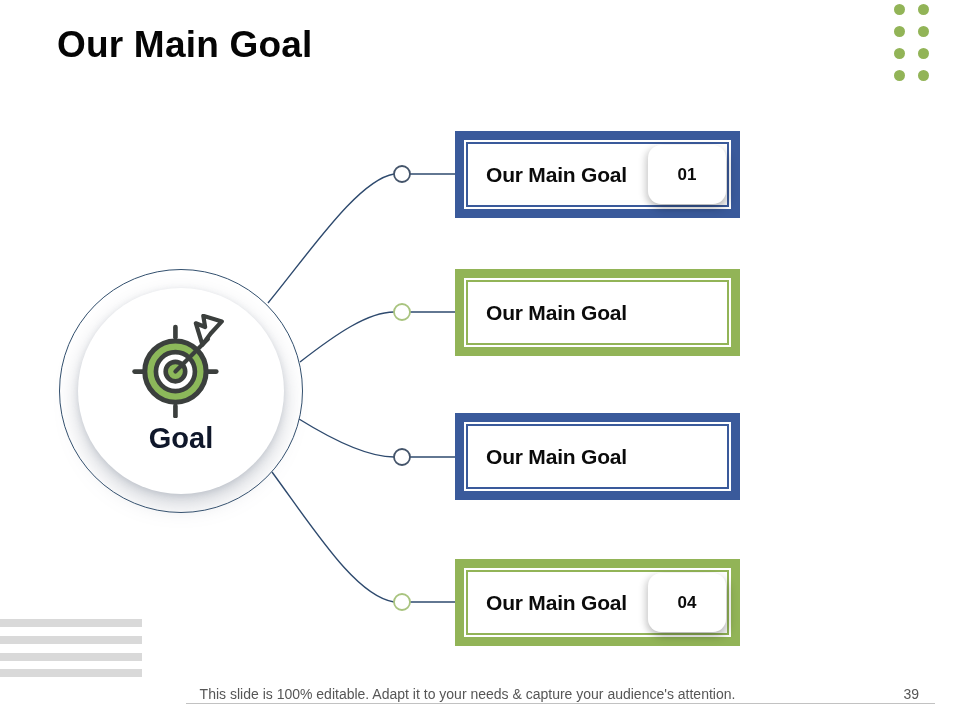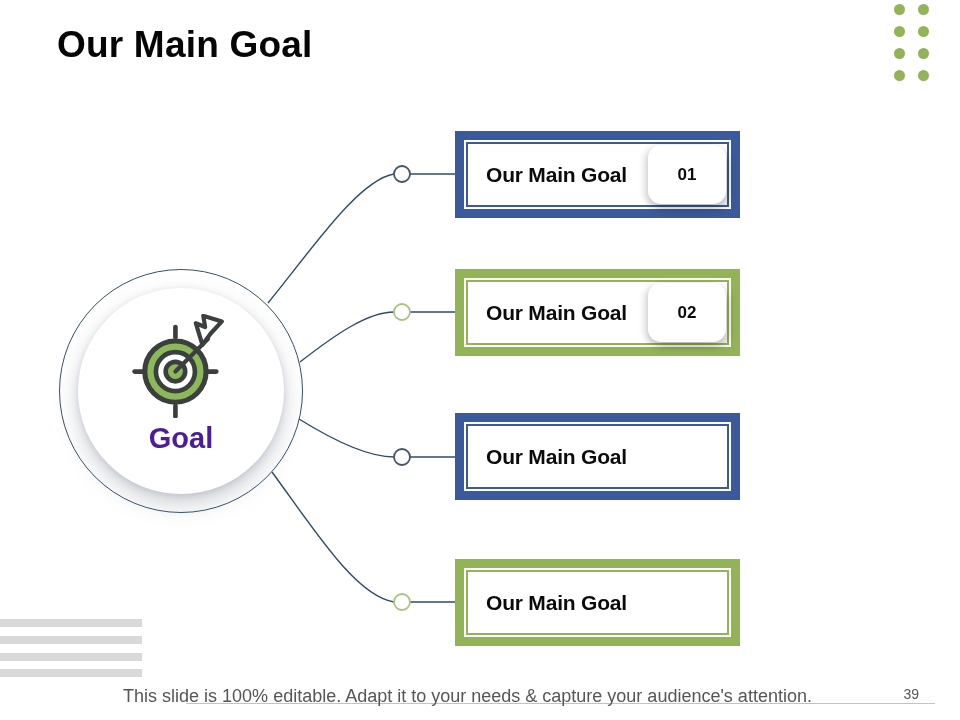--- a/index.html
+++ b/index.html
@@ -23,21 +23,21 @@
   .hub-outer{
     position:absolute;left:59px;top:269px;width:244px;height:244px;border-radius:50%;
     border:1px solid #33506E;background:#fff;z-index:2;box-sizing:border-box;
   }
   .hub-inner{
     position:absolute;left:78px;top:288px;width:206px;height:206px;border-radius:50%;
     background:#fff;z-index:2;display:flex;flex-direction:column;align-items:center;
     justify-content:center;box-shadow:0 10px 22px rgba(125,135,150,.38),0 2px 6px rgba(125,135,150,.25);
   }
   .hub-icon{width:104px;height:104px;margin-top:-14px;}
-  .hub-label{font-size:29px;font-weight:700;color:#4c1d95;margin-top:4px;}
+  .hub-label{font-size:29px;font-weight:700;color:#0f172a;margin-top:4px;}
   
   .connectors{position:absolute;left:0;top:0;z-index:1;pointer-events:none;}
   .connectors path,.connectors line{fill:none;stroke:var(--line,#2E4A6E);stroke-width:1.4;}
   .connectors circle{fill:#fff;stroke-width:1.8;}
   .node-navy{stroke:#44546A;}
   .node-green{stroke:var(--node_green,#A9C47F);}
   
   .goal-box{
     position:absolute;left:455px;width:285px;height:87px;padding:9px;
     box-sizing:border-box;z-index:3;
@@ -56,21 +56,21 @@
     position:absolute;top:5px;bottom:5px;right:5px;width:78px;background:#fff;
     border-radius:13px;display:flex;align-items:center;justify-content:center;
     box-shadow:-4px 2px 6px rgba(0,0,0,.12),3px 5px 9px rgba(0,0,0,.22);
   }
   .gb-num{font-weight:700;font-size:17px;color:#0b0b0b;}
   
   .bar{position:absolute;left:0;width:142px;height:8px;background:var(--bar_gray,#D9D9D9);z-index:0;}
   
   .footer-text{
     position:absolute;left:0;right:0;top:686px;text-align:center;
-    font-size:18px;color:var(--footer_text,#565656);z-index:2;
+    font-size:14px;color:var(--footer_text,#565656);z-index:2;
   }
   .page-number{
     position:absolute;right:16px;top:686px;font-size:14px;color:var(--footer_text,#565656);z-index:2;
   }
   .footer-divider{
     position:absolute;left:186px;top:703px;width:771px;height:1px;
     background:var(--divider,#C2C2C2);z-index:1;
   }
 </style>
 </head>
@@ -133,35 +133,35 @@
       <span class="gb-label">Our Main Goal</span>
       <div class="gb-card">
         <span class="gb-num">01</span>
       </div>
     </div>
   </div>
 
   <div class="goal-box green" style="top:269px">
     <div class="gb-inner">
       <span class="gb-label">Our Main Goal</span>
-      <div class="gb-card">
-        <span class="gb-num">02</span>
-      </div>
     </div>
   </div>
 
   <div class="goal-box navy" style="top:413px">
     <div class="gb-inner">
       <span class="gb-label">Our Main Goal</span>
     </div>
   </div>
 
   <div class="goal-box green" style="top:559px">
     <div class="gb-inner">
       <span class="gb-label">Our Main Goal</span>
+      <div class="gb-card">
+        <span class="gb-num">04</span>
+      </div>
     </div>
   </div>
 
   <div class="bar" style="top:619px"></div>
   <div class="bar" style="top:636px"></div>
   <div class="bar" style="top:653px"></div>
   <div class="bar" style="top:669px"></div>
 
   <div class="footer-divider"></div>
   <div class="footer-text">This slide is 100% editable. Adapt it to your needs &amp; capture your audience's attention.</div>

